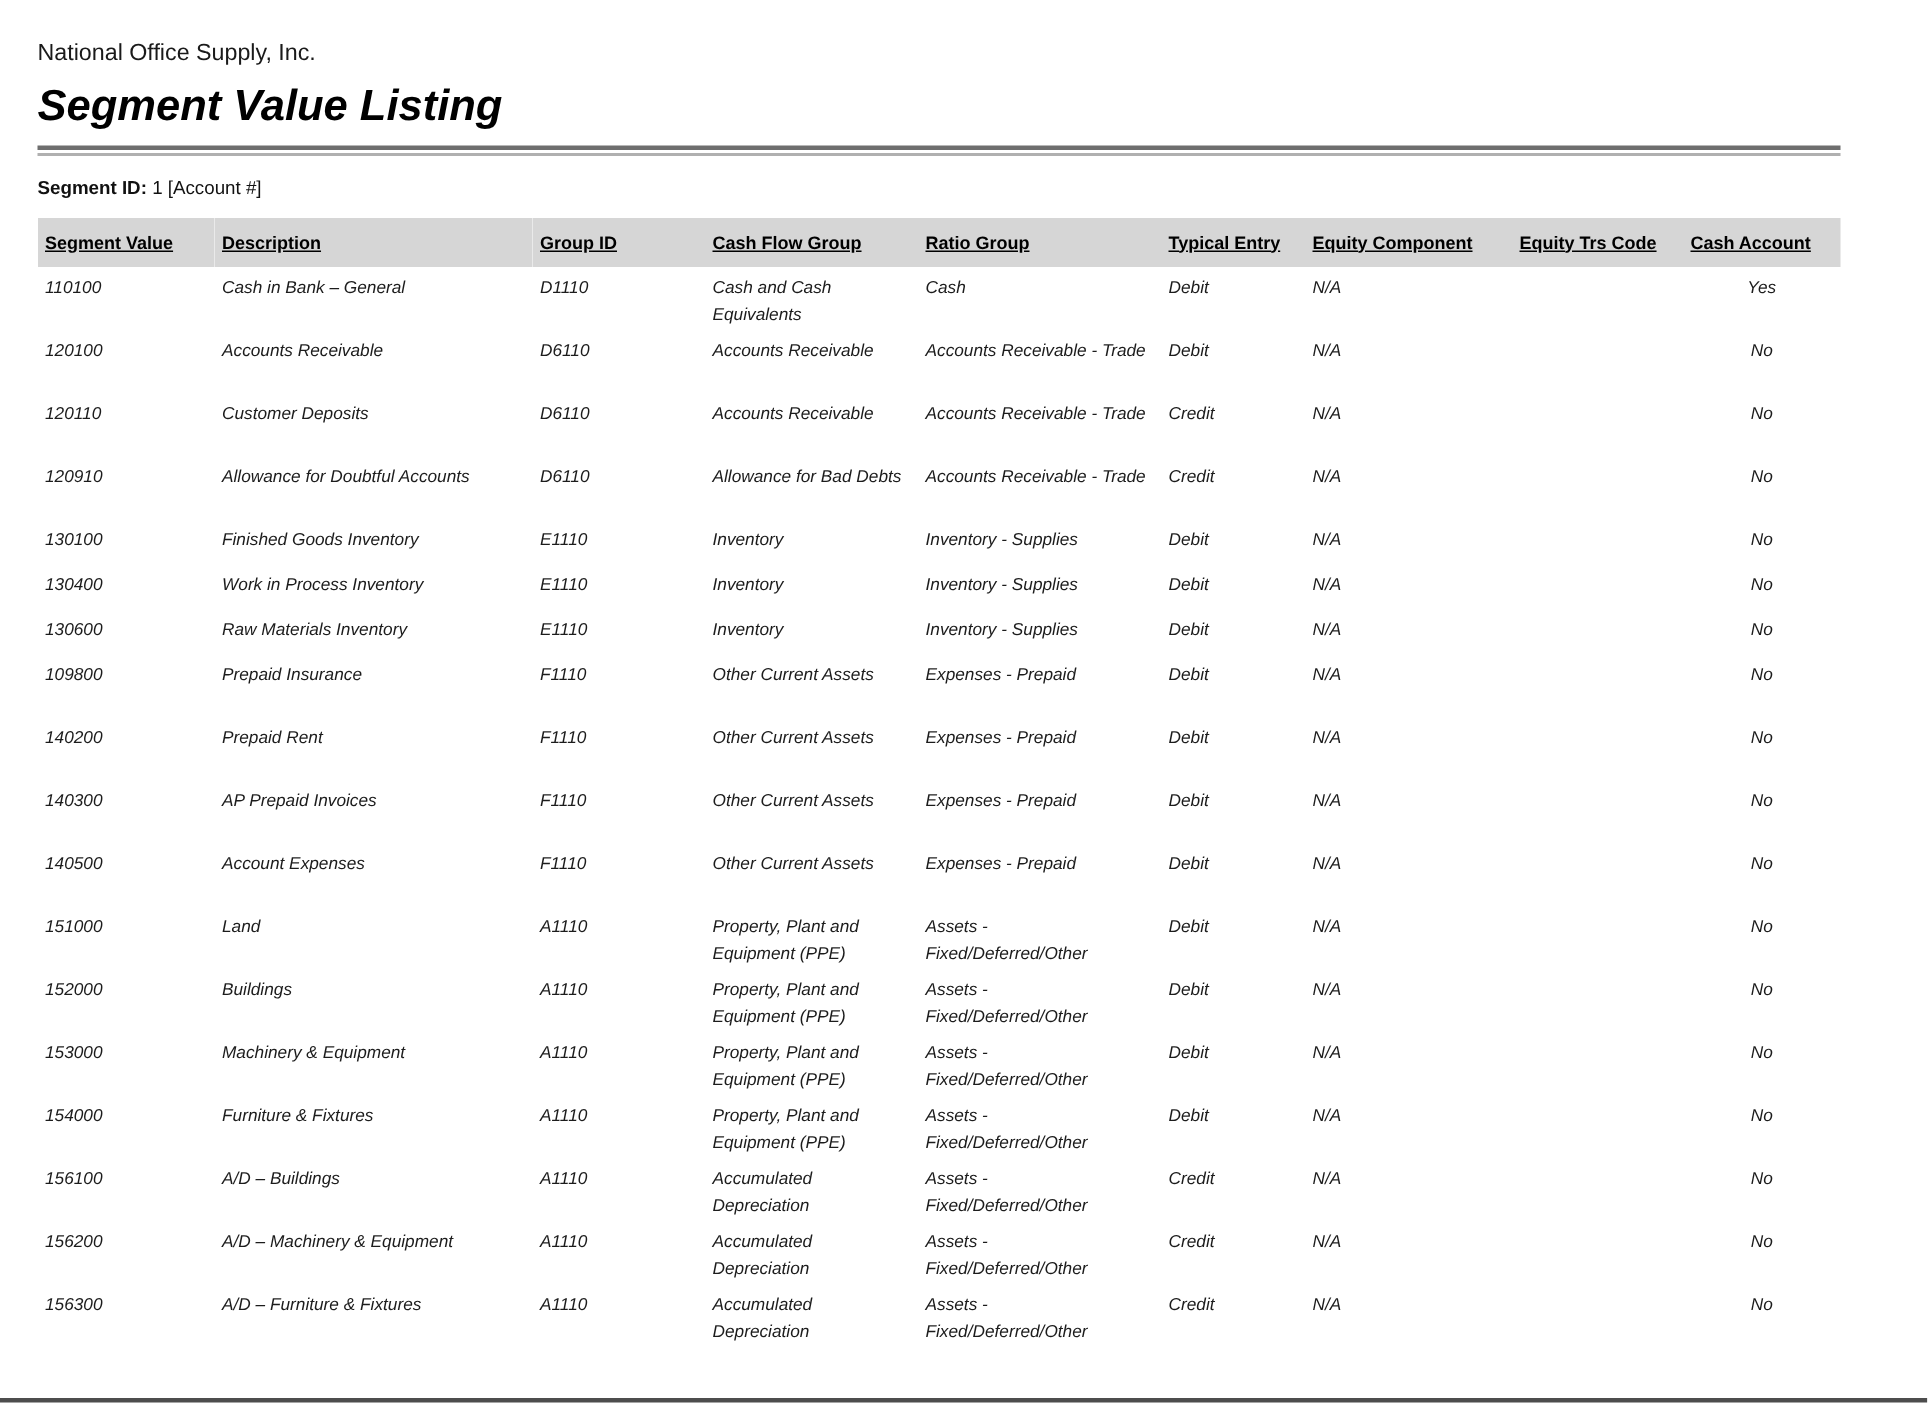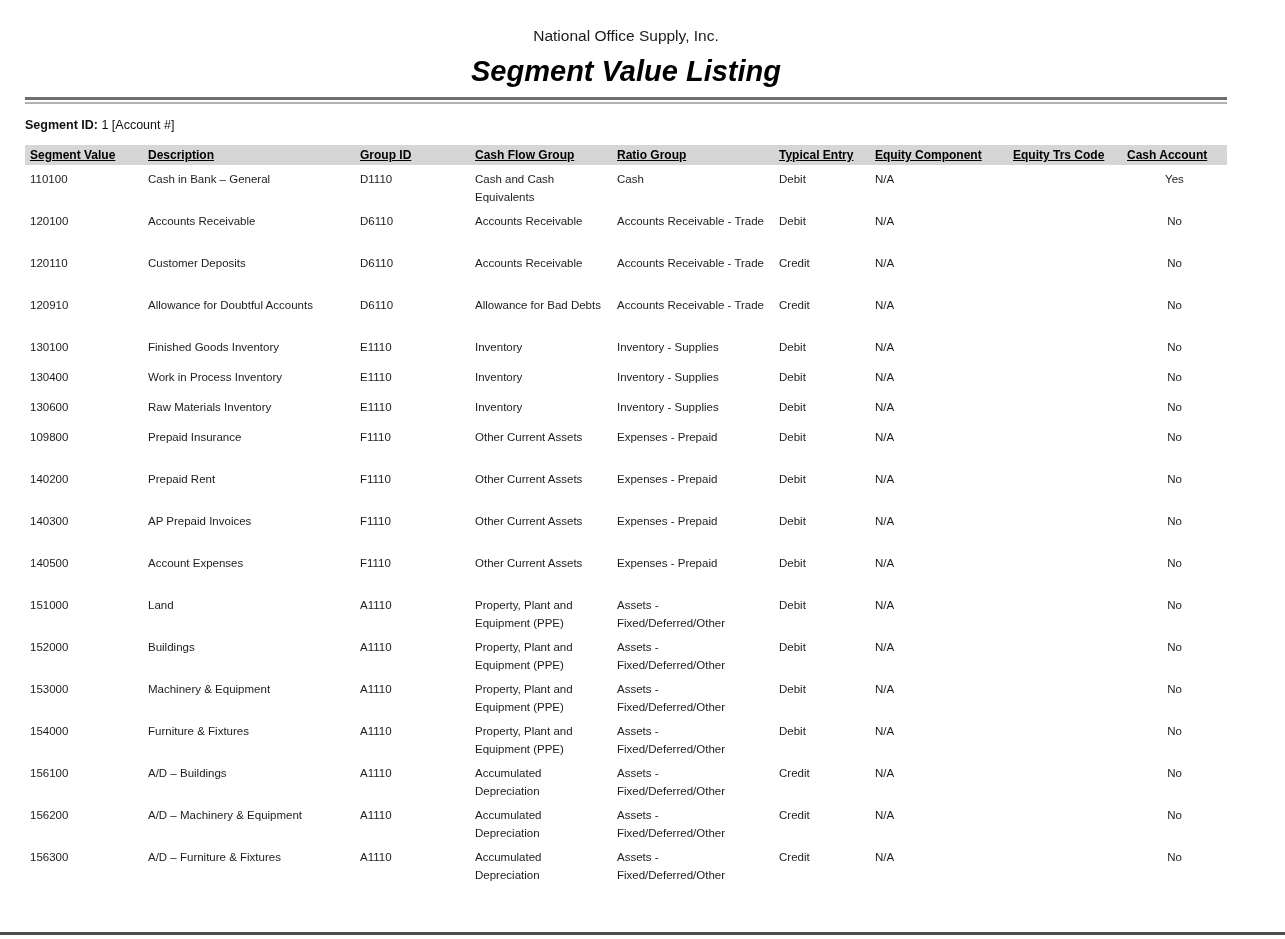--- a/index.html
+++ b/index.html
@@ -10,21 +10,21 @@
     width: 1285px;
     height: 939px;
     background: #ffffff;
     overflow: hidden;
     color: #1c1c1c;
   }
   .content {
     margin-left: 25px;
     width: 1202px;
   }
-  .report-header { padding-top: 26px; text-align: center; }
+  .report-header { padding-top: 26px; }
   .company-name {
     font-size: 15.5px;
     line-height: 19px;
     color: #1a1a1a;
   }
   .report-title {
     margin-top: 8px;
     font-size: 29px;
     line-height: 36px;
     font-weight: bold;
@@ -51,33 +51,33 @@
   }
   col.c1 { width: 118px; }
   col.c2 { width: 212px; }
   col.c3 { width: 115px; }
   col.c4 { width: 142px; }
   col.c5 { width: 162px; }
   col.c6 { width: 96px;  }
   col.c7 { width: 138px; }
   col.c8 { width: 114px; }
   col.c9 { width: 105px; }
-  thead tr { background: #d6d6d6; height: 20px; }
+  thead tr { background: #d6d6d6; height: 33px; }
   th {
     font-size: 12px;
     font-weight: bold;
     text-decoration: underline;
     text-align: left;
     vertical-align: middle;
     padding: 0 4px 0 5px;
     color: #000000;
     white-space: nowrap;
     overflow: hidden;
   }
-  tbody tr { height: 42px; }
+  tbody tr { height: 42px; font-style: italic; }
   tbody tr.compact { height: 30px; }
   td {
     vertical-align: top;
     text-align: left;
     padding: 5px 5px 1px 5px;
     line-height: 18px;
     color: #1c1c1c;
     overflow: hidden;
   }
   td:nth-child(7) { padding-right: 20px; }

